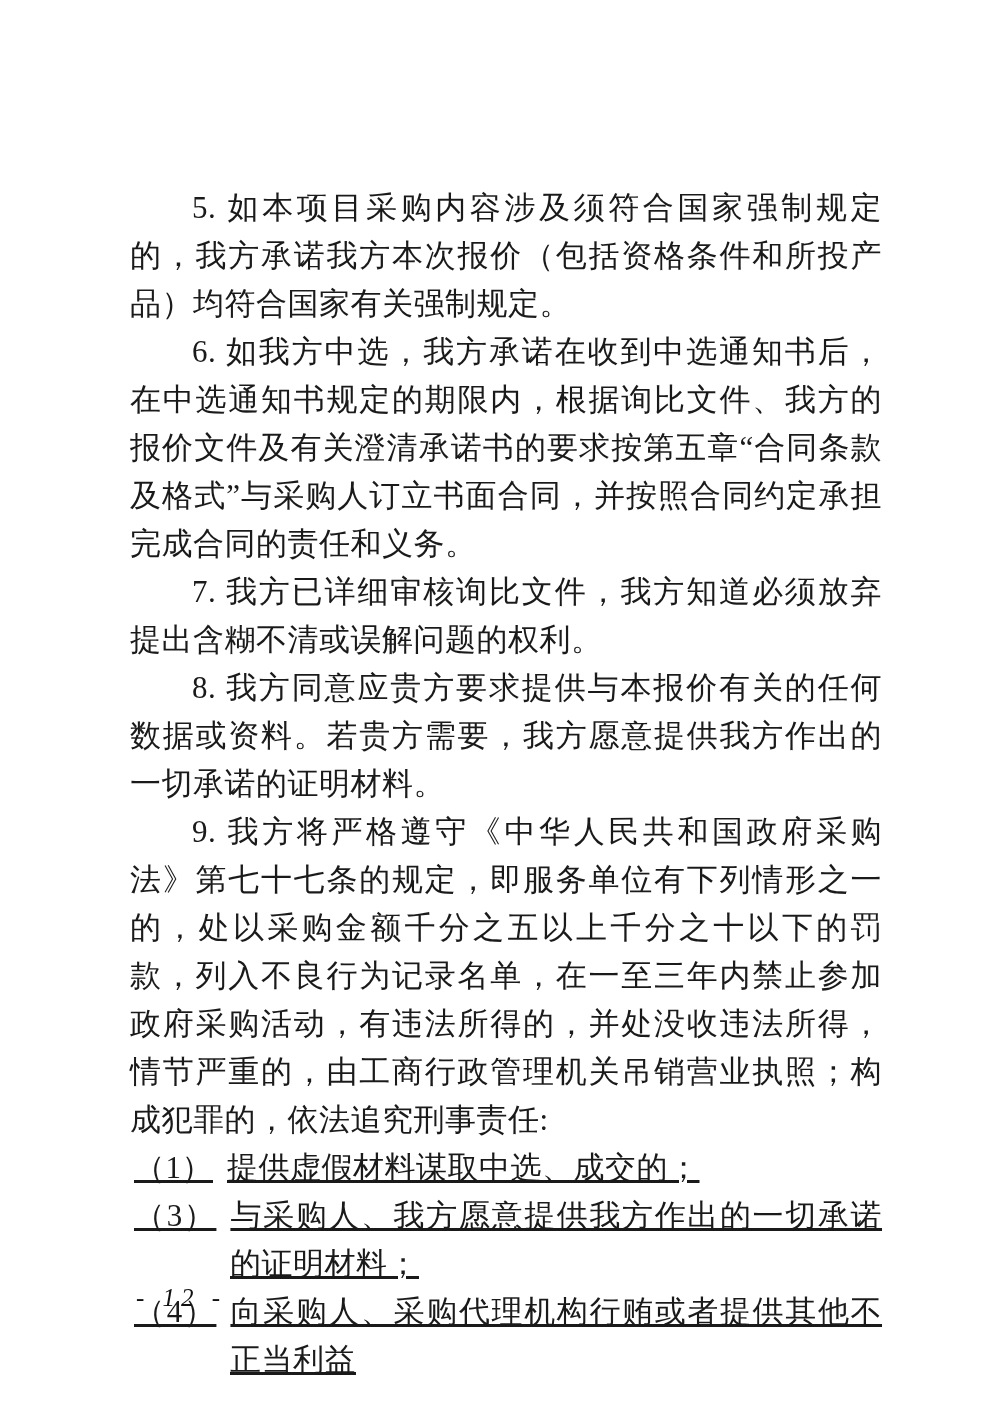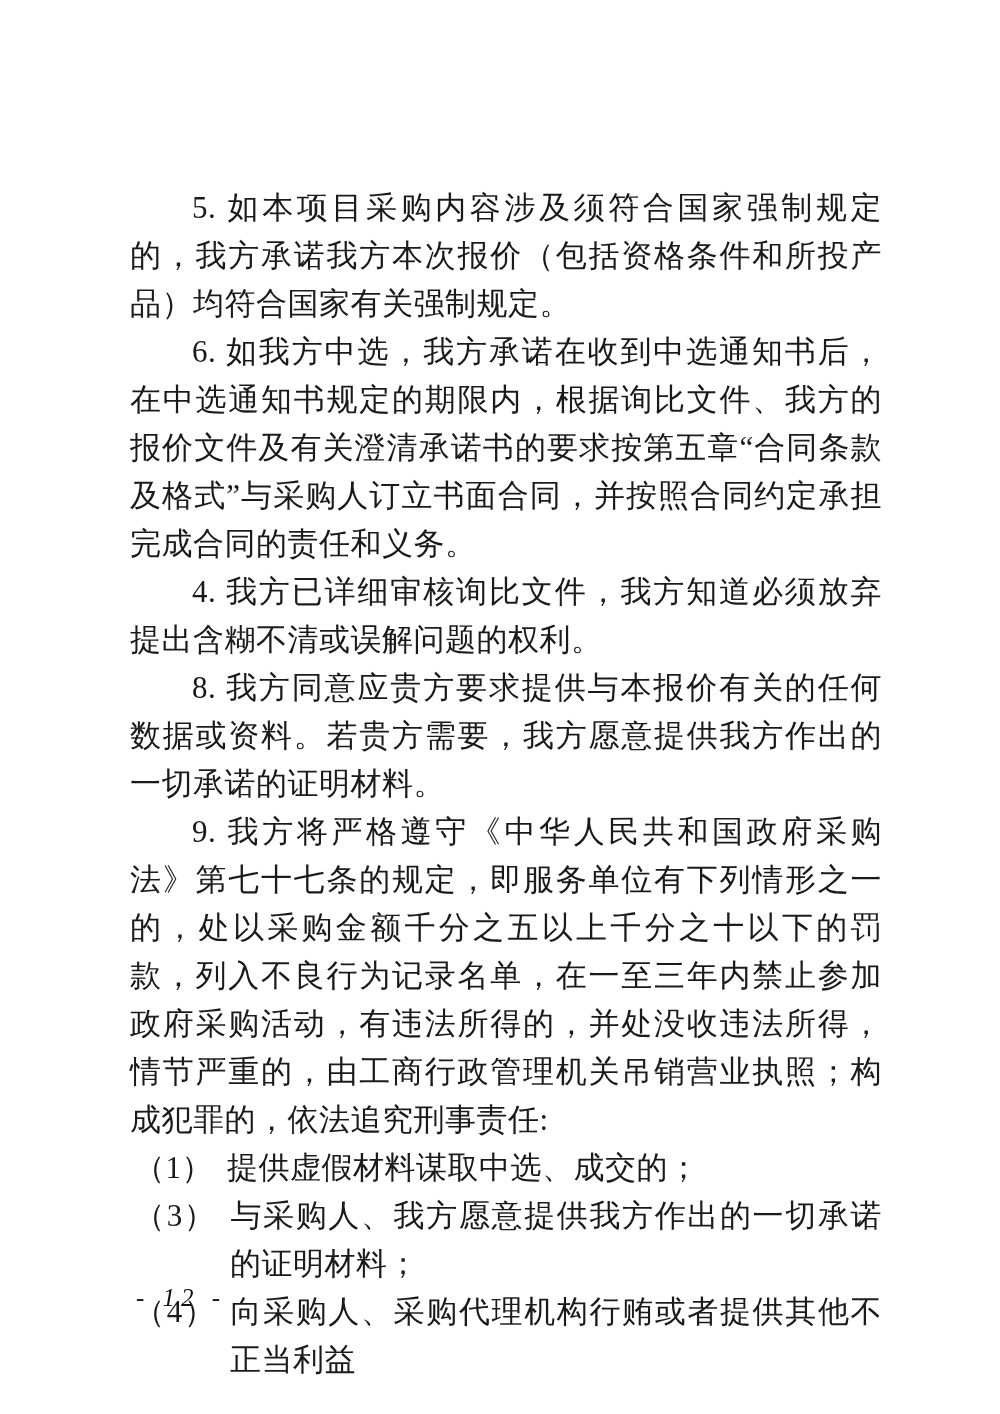--- a/index.html
+++ b/index.html
@@ -35,20 +35,21 @@
     letter-spacing: 0.5px;
   }
   .para {
     margin: 0;
     text-indent: 2em;
   }
   .sub-item {
     margin: 0;
     padding-left: 100px;
     text-indent: -96px;
+    text-decoration: underline;
   }
   .sub-item .marker {
     margin-right: 14px;
   }
   .page-number {
     position: absolute;
     left: 136px;
     top: 1284px;
     font-size: 25px;
     letter-spacing: 6px;
@@ -58,21 +59,21 @@
   }
 </style>
 </head>
 <body>
 
 <div class="page">
   <div class="content">
 
     <p class="para">5. 如本项目采购内容涉及须符合国家强制规定的，我方承诺我方本次报价（包括资格条件和所投产品）均符合国家有关强制规定。</p>
     <p class="para">6. 如我方中选，我方承诺在收到中选通知书后，在中选通知书规定的期限内，根据询比文件、我方的报价文件及有关澄清承诺书的要求按第五章“合同条款及格式”与采购人订立书面合同，并按照合同约定承担完成合同的责任和义务。</p>
-    <p class="para">4. 我方已详细审核询比文件，我方知道必须放弃提出含糊不清或误解问题的权利。</p>
+    <p class="para">7. 我方已详细审核询比文件，我方知道必须放弃提出含糊不清或误解问题的权利。</p>
     <p class="para">8. 我方同意应贵方要求提供与本报价有关的任何数据或资料。若贵方需要，我方愿意提供我方作出的一切承诺的证明材料。</p>
     <p class="para">9. 我方将严格遵守《中华人民共和国政府采购法》第七十七条的规定，即服务单位有下列情形之一的，处以采购金额千分之五以上千分之十以下的罚款，列入不良行为记录名单，在一至三年内禁止参加政府采购活动，有违法所得的，并处没收违法所得，情节严重的，由工商行政管理机关吊销营业执照；构成犯罪的，依法追究刑事责任:</p>
 
     <div class="sub-item"><span class="marker">（1）</span><span>提供虚假材料谋取中选、成交的；</span></div>
 
 
     <div class="sub-item"><span class="marker">（3）</span><span>与采购人、我方愿意提供我方作出的一切承诺的证明材料；</span></div>
 
     <div class="sub-item"><span class="marker">（4）</span><span>向采购人、采购代理机构行贿或者提供其他不正当利益</span></div>
 

